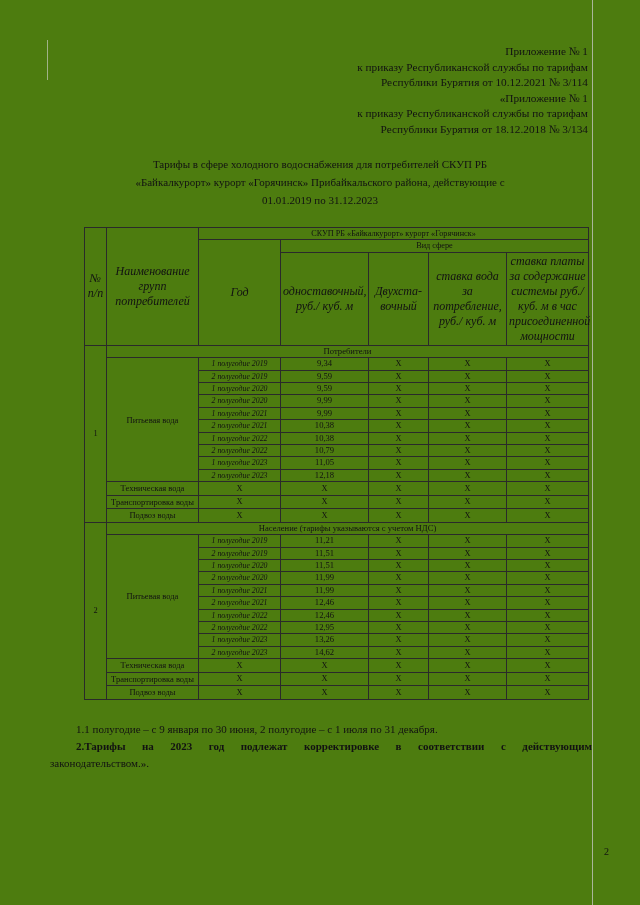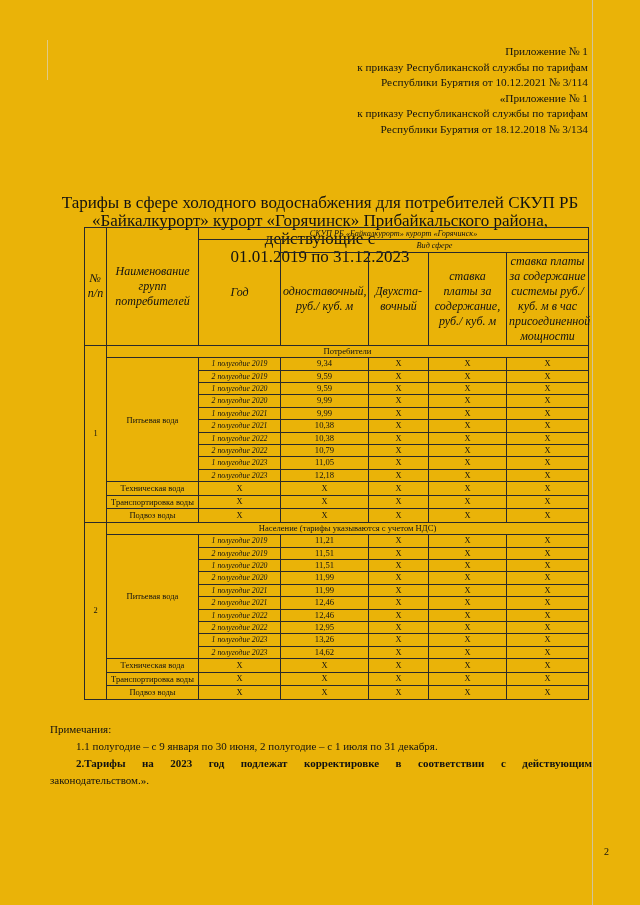--- a/index.html
+++ b/index.html
@@ -12,21 +12,21 @@
     height: 905px;
     position: relative;
     font-family: "Liberation Serif", "DejaVu Serif", serif;
     color: #121212;
     overflow: hidden;
   }
 
   .page {
     position: absolute;
     inset: 0;
-    background: #eab308;
+    background: #4d7c0f;
   }
 
   
   .scan-line {
     position: absolute;
     left: 592px;
     top: 0;
     width: 1px;
     height: 905px;
     background: #c9c9c9;
@@ -52,23 +52,22 @@
     line-height: 15.6px;
   }
 
   
   .doc-title {
     position: absolute;
     top: 155px;
     left: 60px;
     width: 520px;
     text-align: center;
-    font-size: 17px;
+    font-size: 11px;
     line-height: 18px;
-    margin-top: 39px;
   }
 
   
   table.tariff {
     position: absolute;
     top: 227px;
     left: 84px;
     width: 504px;
     border-collapse: collapse;
     table-layout: fixed;
@@ -78,21 +77,20 @@
   table.tariff td, table.tariff th {
     border: 1px solid #2a2a2a;
     padding: 1px 2px;
     text-align: center;
     vertical-align: middle;
     font-weight: normal;
   }
   th.h-band {
     font-size: 8.2px;
     padding: 2px;
-    font-style: italic;
   }
   th.h-col {
     font-size: 12px;
     line-height: 15px;
     padding: 3px 2px;
     font-style: italic;
   }
   td.group-label {
     text-align: left;
     padding-left: 4px;
@@ -191,21 +189,21 @@
         <th rowspan="3" class="h-col">Наименование групп потребителей</th>
         <th colspan="5" class="h-band">СКУП РБ «Байкалкурорт» курорт «Горячинск»</th>
       </tr>
       <tr>
         <th rowspan="2" class="h-col">Год</th>
         <th colspan="4" class="h-band">Вид сфере</th>
       </tr>
       <tr>
         <th class="h-col">одноставочный, руб./ куб. м</th>
         <th class="h-col">Двухста-вочный</th>
-        <th class="h-col">ставка платы за содержание, руб./ куб. м</th>
+        <th class="h-col">ставка вода за потребление, руб./ куб. м</th>
         <th class="h-col">ставка платы за содержание системы руб./куб. м в час присоединенной мощности</th>
       </tr>
     </thead>
     <tbody id="table-body">
         <tr>
           <td class="num" rowspan="14">1</td>
           <td class="group-label" colspan="6">Потребители</td>
         </tr>
         <tr>
           <td class="rowname" rowspan="10">Питьевая вода</td>
@@ -398,21 +396,20 @@
           <td class="x-mark">X</td>
           <td class="x-mark">X</td>
           <td class="x-mark">X</td>
           <td class="x-mark">X</td>
           <td class="x-mark">X</td>
         </tr>
       </tbody>
   </table>
 
   <div class="notes">
-    <span class="n-line">Примечания:</span>
     <span class="n-line n-indent">1.1 полугодие – с 9 января по 30 июня, 2 полугодие – с 1 июля по 31 декабря.</span>
     <span class="n-line n-just">2.Тарифы на 2023 год подлежат корректировке в соответствии с действующим</span>
     <span class="n-line n-tail">законодательством.».</span>
   </div>
 
   <div class="page-number">2</div>
 
 </div>
 
 </body></html>

